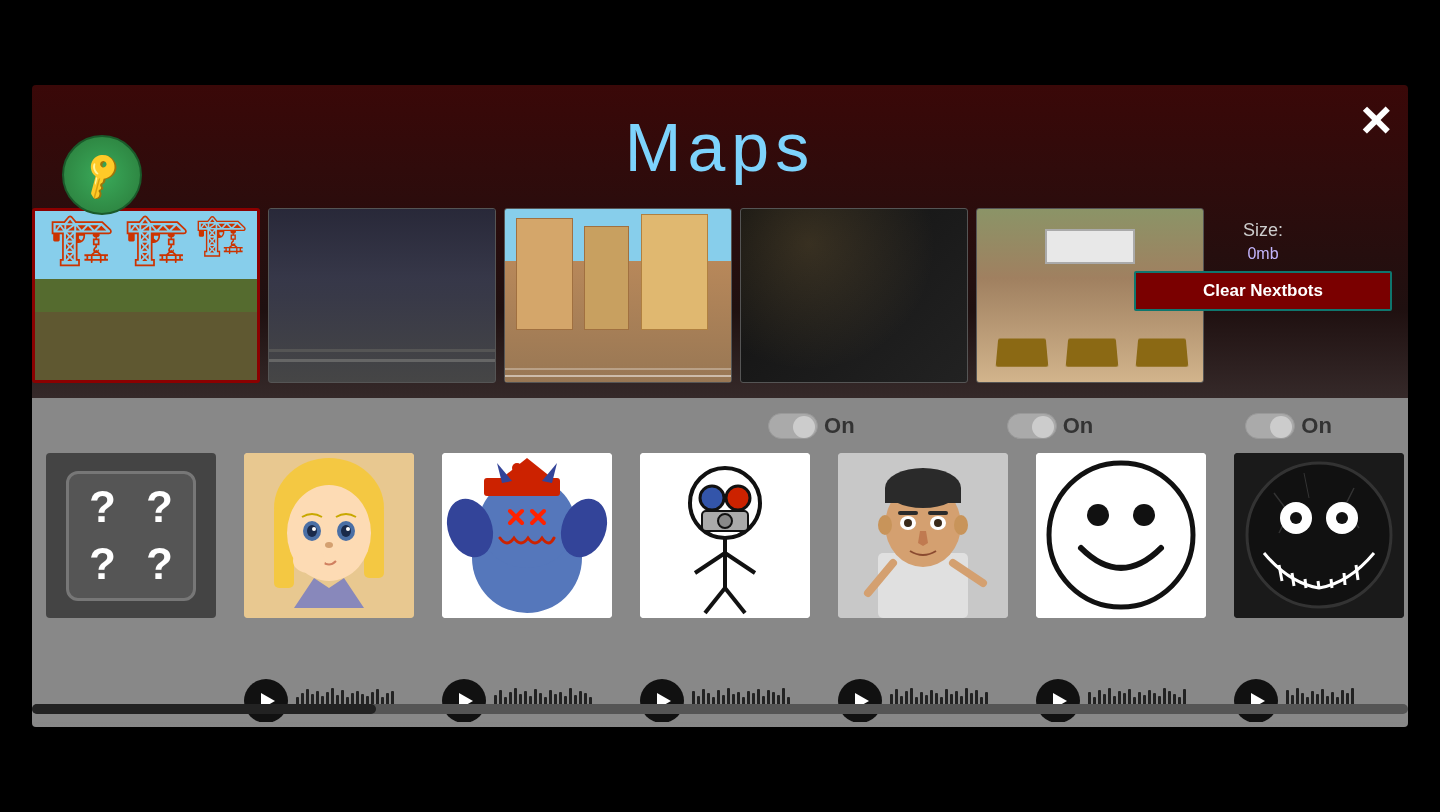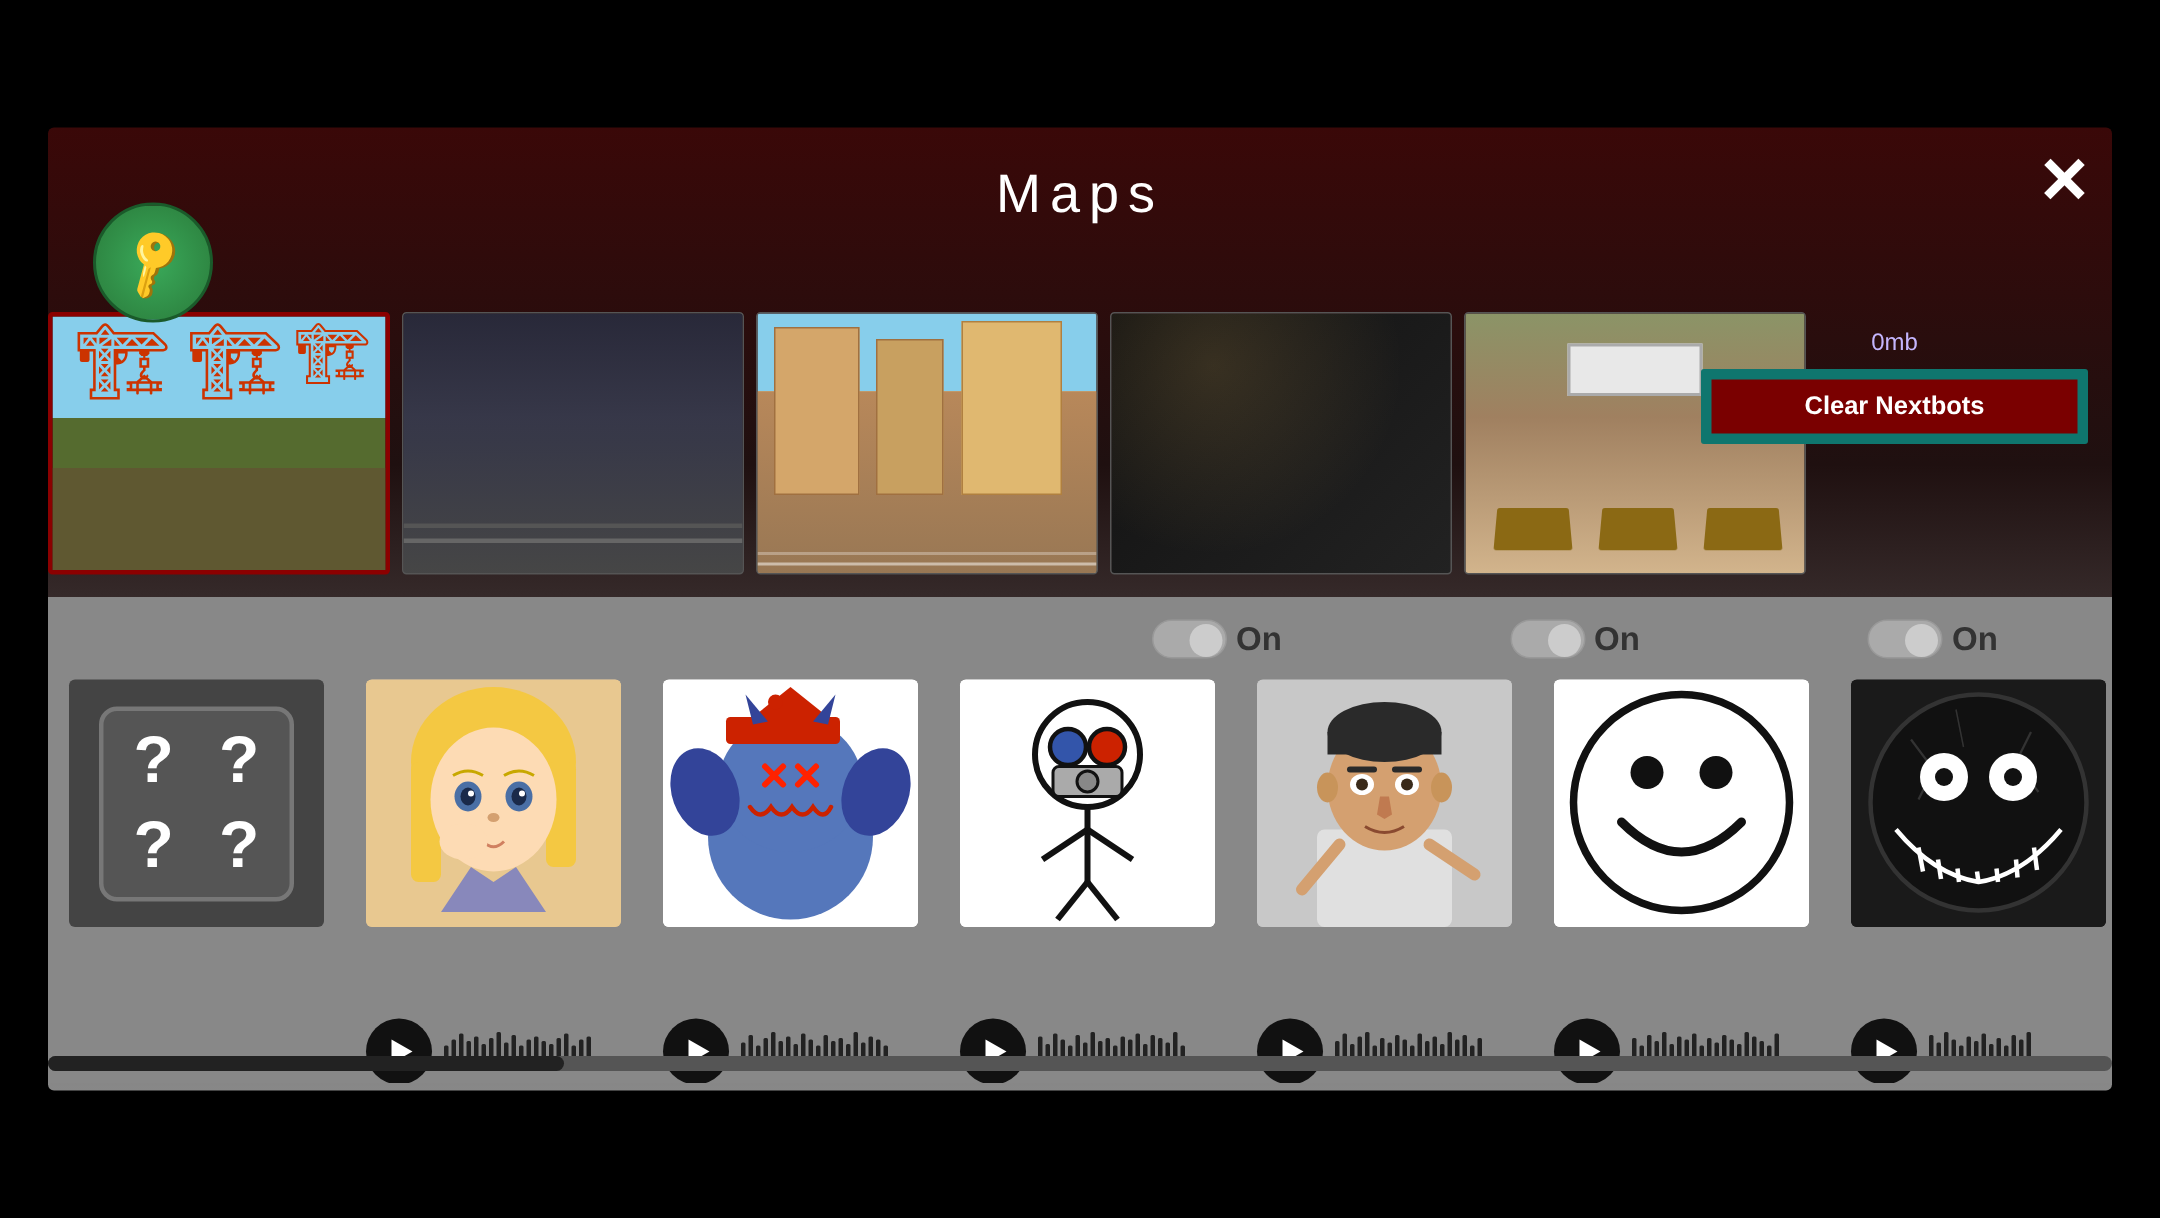--- a/index.html
+++ b/index.html
@@ -20,21 +20,21 @@
 
 <div style="
   position:absolute;
   top:85px;left:32px;right:32px;bottom:85px;
   background:linear-gradient(180deg,#3a0808 0%,#1f1010 35%,#888 100%);
   border-radius:4px;
 "></div>
 
 <h1 style="
   position:absolute;top:108px;left:50%;transform:translateX(-50%);
-  color:#ffffff;font-size:36px;font-weight:300;letter-spacing:6px;z-index:10;
+  color:#7dd3fc;font-size:68px;font-weight:300;letter-spacing:6px;z-index:10;
   white-space:nowrap;
 ">Maps</h1>
 
 <button style="
   position:absolute;top:92px;right:48px;
   background:transparent;border:none;color:#fff;
   font-size:54px;font-weight:bold;cursor:pointer;z-index:30;
   line-height:1;
 ">×</button>
 
@@ -108,26 +108,29 @@
     <div style="position:absolute;bottom:15px;left:90px;width:50px;height:30px;background:#8B6914;border-radius:2px;transform:perspective(100px) rotateX(20deg);"></div>
     <div style="position:absolute;bottom:15px;left:160px;width:50px;height:30px;background:#8B6914;border-radius:2px;transform:perspective(100px) rotateX(20deg);"></div>
 
     <div style="position:absolute;top:20px;left:30%;right:30%;height:35px;background:#e8e8e8;border:2px solid #aaa;"></div>
   </div>
 </div>
 
 <div style="
   position:absolute;top:220px;right:48px;width:258px;z-index:15;
 ">
+  <div style="text-align:center;margin-bottom:4px;">
+    <span style="color:#ccc;font-size:18px;">Size:</span>
+  </div>
   <div style="text-align:center;margin-bottom:8px;">
     <span style="color:#c4b5fd;font-size:16px;">0mb</span>
   </div>
   <button style="
     display:block;width:100%;padding:8px 10px;
-    background:#7a0000;color:#fff;border:7px solid #0f766e;
+    background:#7a0000;color:#fff;border:2px solid #0f766e;
     font-size:17px;cursor:pointer;text-align:center;margin-bottom:8px;
     border-radius:2px;font-weight:bold;
   ">Clear Nextbots</button>
 </div>
 
 <div style="
   position:absolute;top:398px;left:32px;right:32px;bottom:90px;
   background:#888;z-index:5;overflow:hidden;
 ">
 

